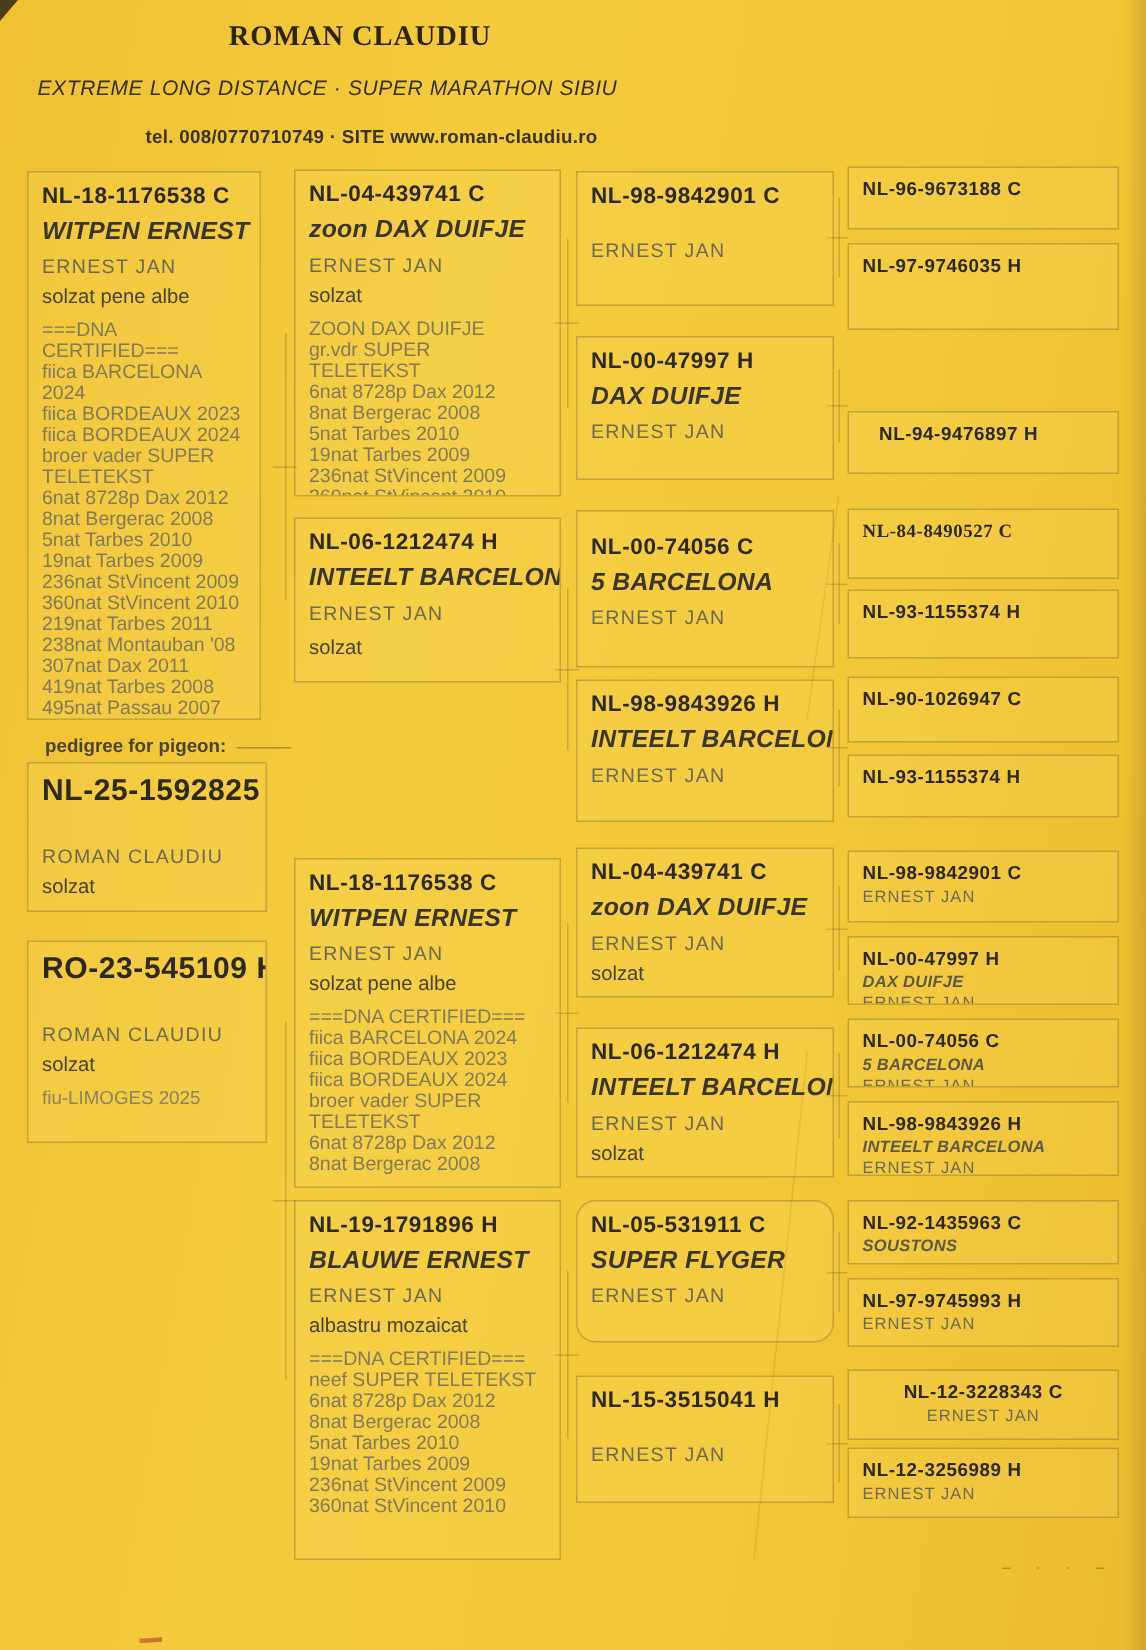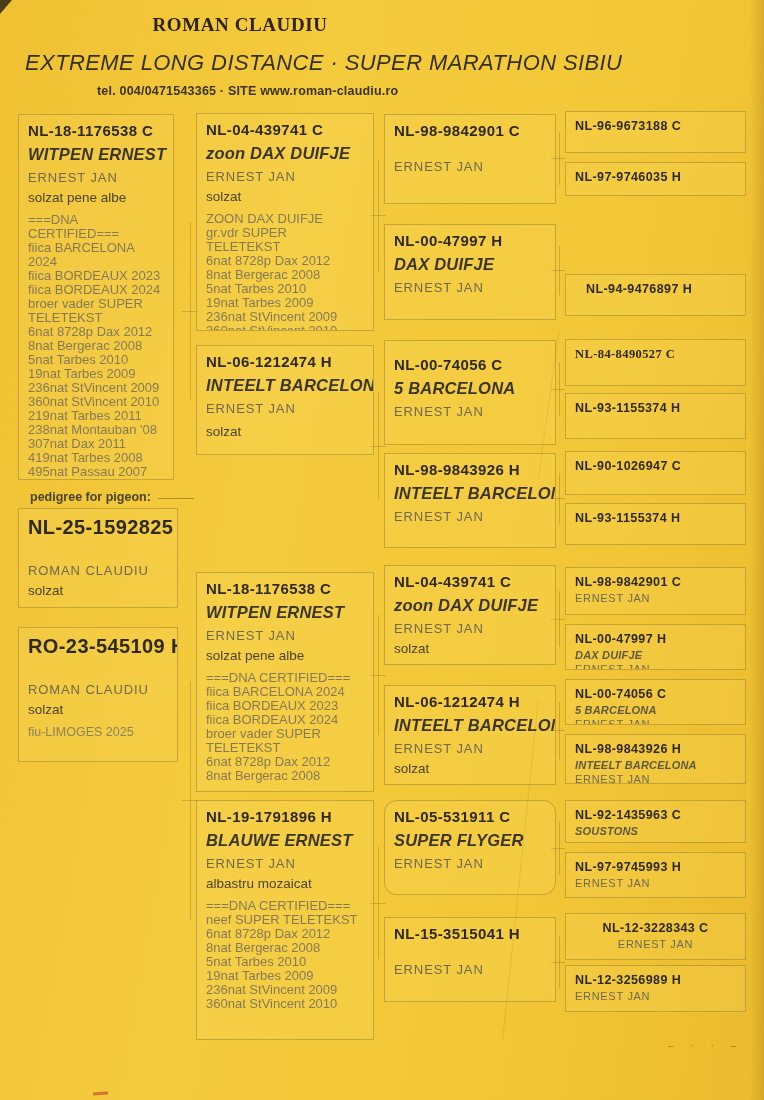--- a/index.html
+++ b/index.html
@@ -12,21 +12,21 @@
     background:linear-gradient(to right,rgba(0,0,0,0),rgba(120,80,10,.20));}
   .corner-mark{position:absolute;left:0;top:0;width:0;height:0;
     border-top:14px solid rgba(45,38,22,.85);border-right:12px solid transparent;}
   .red-mark{position:absolute;left:93px;top:1092px;width:15px;height:3px;
     background:rgba(190,60,40,.6);transform:rotate(-4deg);}
   .crease{position:absolute;width:1px;background:rgba(150,120,45,.22);}
 
   .owner{position:absolute;top:14px;left:0;width:480px;text-align:center;
     font-family:"Liberation Serif",serif;font-weight:bold;font-size:19px;
     letter-spacing:.6px;color:#2c2414;}
-  .tagline{position:absolute;top:50px;left:25px;font-style:italic;font-size:22px;
+  .tagline{position:absolute;top:50px;left:25px;font-style:italic;font-size:14px;
     letter-spacing:.4px;color:#34301e;}
   .contact{position:absolute;top:84px;left:97px;font-size:12.5px;font-weight:bold;
     color:#3a3420;letter-spacing:.2px;}
 
   .box{position:absolute;box-sizing:border-box;padding:7px 9px;overflow:hidden;
     border:1px solid rgba(140,115,45,.45);background:rgba(255,230,120,.16);}
   .ring{font-size:15px;font-weight:bold;margin:0 0 6px;letter-spacing:.4px;color:#2e2a21;white-space:nowrap;}
   .ring.big{font-size:20px;}
   .ring.sm{font-size:12.5px;margin:0 0 3px;}
   .name{font-size:16.5px;font-weight:bold;font-style:italic;margin:0 0 6px;
@@ -50,21 +50,21 @@
 <div class="page">
 
   <div class="corner-mark"></div>
   <div class="edge-shade"></div>
   <div class="crease" style="left:548px;top:330px;height:150px;transform:rotate(8deg);"></div>
   <div class="crease" style="left:520px;top:700px;height:340px;transform:rotate(6deg);"></div>
   <div class="red-mark"></div>
 
   <div class="owner">ROMAN CLAUDIU</div>
   <div class="tagline">EXTREME LONG DISTANCE   ·   SUPER MARATHON  SIBIU</div>
-  <div class="contact">tel. 004/0471543365  ·  SITE www.roman-claudiu.ro</div>
+  <div class="contact">tel. 008/0770710749  ·  SITE www.roman-claudiu.ro</div>
 
   <div class="conn" style="left:190px;top:222px;width:1px;height:178px;"></div>
   <div class="conn" style="left:182px;top:311px;width:16px;height:1px;"></div>
   <div class="conn" style="left:190px;top:681px;width:1px;height:239px;"></div>
   <div class="conn" style="left:182px;top:800px;width:16px;height:1px;"></div>
 
   <div class="conn" style="left:378px;top:159px;width:1px;height:113px;"></div>
   <div class="conn" style="left:370px;top:215px;width:16px;height:1px;"></div>
   <div class="conn" style="left:378px;top:392px;width:1px;height:108px;"></div>
   <div class="conn" style="left:370px;top:446px;width:16px;height:1px;"></div>
@@ -217,21 +217,21 @@
     <p class="breeder">ERNEST JAN</p>
   </div>
   <div class="box" style="left:384px;top:917px;width:172px;height:85px;">
     <p class="ring">NL-15-3515041 H</p>
     <p class="breeder mt20">ERNEST JAN</p>
   </div>
 
   <div class="box" style="left:565px;top:111px;width:181px;height:42px;">
     <p class="ring sm">NL-96-9673188 C</p>
   </div>
-  <div class="box" style="left:565px;top:162px;width:181px;height:34px;">
+  <div class="box" style="left:565px;top:162px;width:181px;height:58px;">
     <p class="ring sm">NL-97-9746035 H</p>
   </div>
   <div class="box" style="left:565px;top:274px;width:181px;height:42px;padding-left:20px;">
     <p class="ring sm">NL-94-9476897 H</p>
   </div>
   <div class="box" style="left:565px;top:339px;width:181px;height:47px;font-family:Liberation Serif, serif;">
     <p class="ring sm">NL-84-8490527 C</p>
   </div>
   <div class="box" style="left:565px;top:393px;width:181px;height:46px;">
     <p class="ring sm">NL-93-1155374 H</p>

